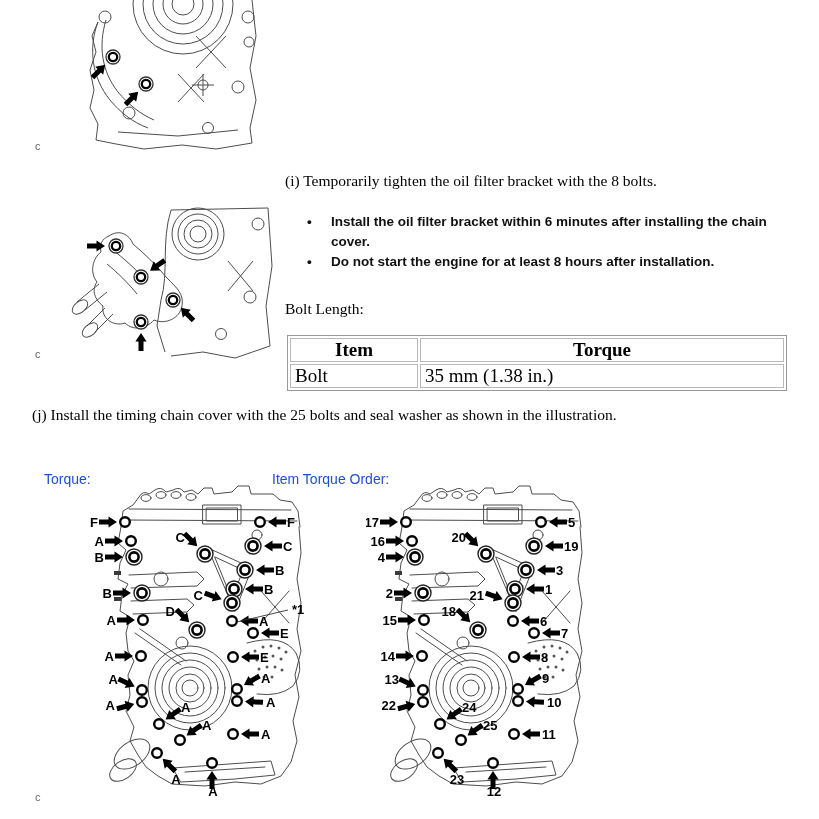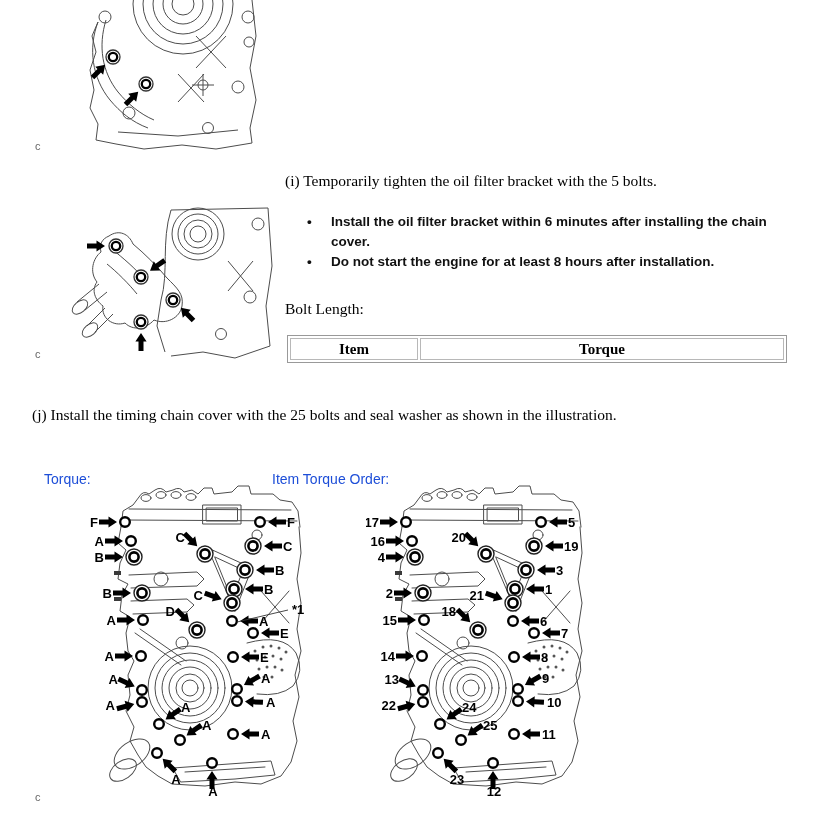--- a/index.html
+++ b/index.html
@@ -7,21 +7,21 @@
   .page{position:relative;width:819px;height:819px;background:#fff;overflow:hidden;
         font-family:"Liberation Serif",serif;color:#000;}
   .abs{position:absolute;}
   .heading{font:15.5px "Liberation Serif",serif;color:#000;}
   .caption{font:11px "Liberation Sans",sans-serif;color:#666;}
   .notes{font:600 13.5px "Liberation Sans",sans-serif;color:#111;line-height:20px;}
   .note{display:flex;}
   .note .dot{width:24px;flex:0 0 24px;text-align:left;}
   .fig-label{font:14px "Liberation Sans",sans-serif;color:#1d4ed8;}
   .spec-table{border-collapse:separate;border-spacing:2px;border:1px solid #999;
-              width:500px;font-family:"Liberation Serif",serif;font-size:15px;background:#fff;}
+              width:500px;font-family:"Liberation Serif",serif;font-size:19px;background:#fff;}
   .spec-table th{border:1px solid #b8b8b8;font-weight:700;text-align:center;padding:0 4px;height:20px;}
   .spec-table td{border:1px solid #b8b8b8;text-align:left;padding:0 4px;height:20px;}
   svg.figure{position:absolute;overflow:hidden;}
   svg.diagram text{font:600 13px "Liberation Sans",sans-serif;fill:#000;}
 </style>
 </head>
 <body>
 
 <div class="page">
 
@@ -109,21 +109,21 @@
         <circle cx="55" cy="57" r="7" fill="#fff" stroke="#333" stroke-width="1.3"></circle>
         <circle cx="55" cy="57" r="4.2" fill="#fff" stroke="#000" stroke-width="2.3"></circle>
         <path d="M0 0 L-8.5 -5.6 L-8.5 -2.5 L-18 -2.5 L-18 2.5 L-8.5 2.5 L-8.5 5.6 Z" transform="translate(47.22182540694798 64.77817459305203) rotate(315)" fill="#000000"></path>
         <circle cx="88" cy="84" r="7" fill="#fff" stroke="#333" stroke-width="1.3"></circle>
         <circle cx="88" cy="84" r="4.2" fill="#fff" stroke="#000" stroke-width="2.3"></circle>
         <path d="M0 0 L-8.5 -5.6 L-8.5 -2.5 L-18 -2.5 L-18 2.5 L-8.5 2.5 L-8.5 5.6 Z" transform="translate(80.22182540694799 91.77817459305203) rotate(315)" fill="#000000"></path>
       </g>
     </svg>
   <div class="abs caption" style="left:35px;top:140px">c</div>
 
-  <div class="abs heading" style="left:285px;top:172px;width:520px">(i) Temporarily tighten the oil filter bracket with the 5 bolts.</div>
+  <div class="abs heading" style="left:285px;top:172px;width:520px">(i) Temporarily tighten the oil filter bracket with the 8 bolts.</div>
 
   <div class="abs notes" style="left:307px;top:212px;width:466px">
     <div class="note">
       <span class="dot">•</span>
       <span>Install the oil filter bracket within 6 minutes after installing the chain cover.</span>
     </div>
     <div class="note">
       <span class="dot">•</span>
       <span>Do not start the engine for at least 8 hours after installation.</span>
     </div>
@@ -166,20 +166,24 @@
     </svg>
   <div class="abs caption" style="left:35px;top:348px">c</div>
 
   <div class="abs heading" style="left:285px;top:300px">Bolt Length:</div>
 
   <table class="abs spec-table" style="left:287px;top:335px">
     <tbody>
         <tr>
       <th style="width:118px">Item</th>
       <th>Torque</th>
+    </tr>
+    <tr>
+      <td>Bolt</td>
+      <td>35 mm (1.38 in.)</td>
     </tr>
   </tbody>
     </table>
 
   <div class="abs heading" style="left:32px;top:406px;width:760px">(j) Install the timing chain cover with the 25 bolts and seal washer as shown in the illustration.</div>
 
   <div class="abs fig-label" style="left:44px;top:471px">Torque:</div>
   <div class="abs fig-label" style="left:272px;top:471px">Item Torque Order:</div>
 
   <svg id="figL" class="figure diagram" viewBox="0 0 250 322" style="left:85px;top:483px;width:250px;height:322px">

